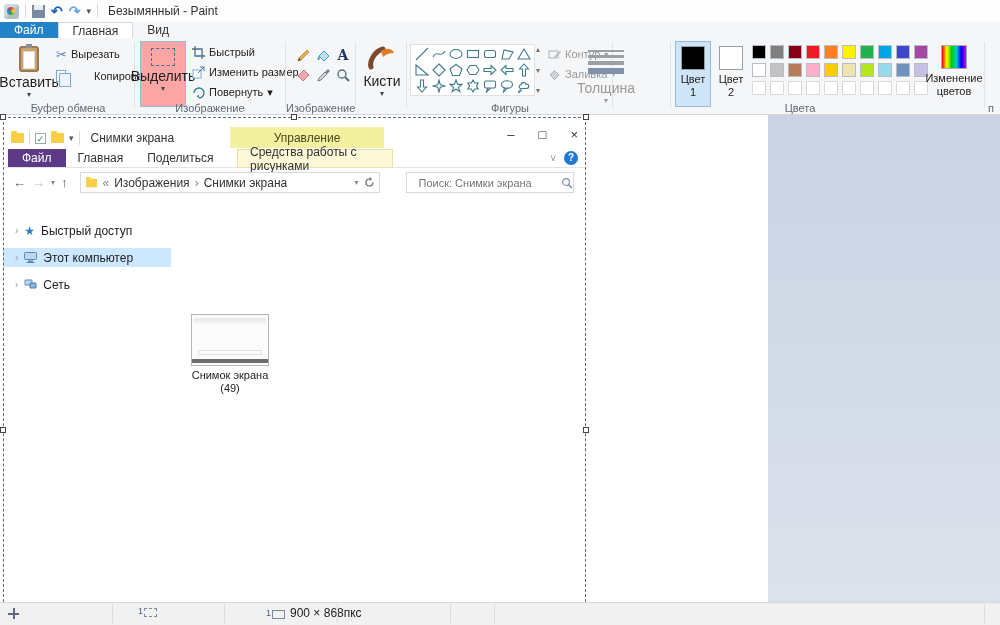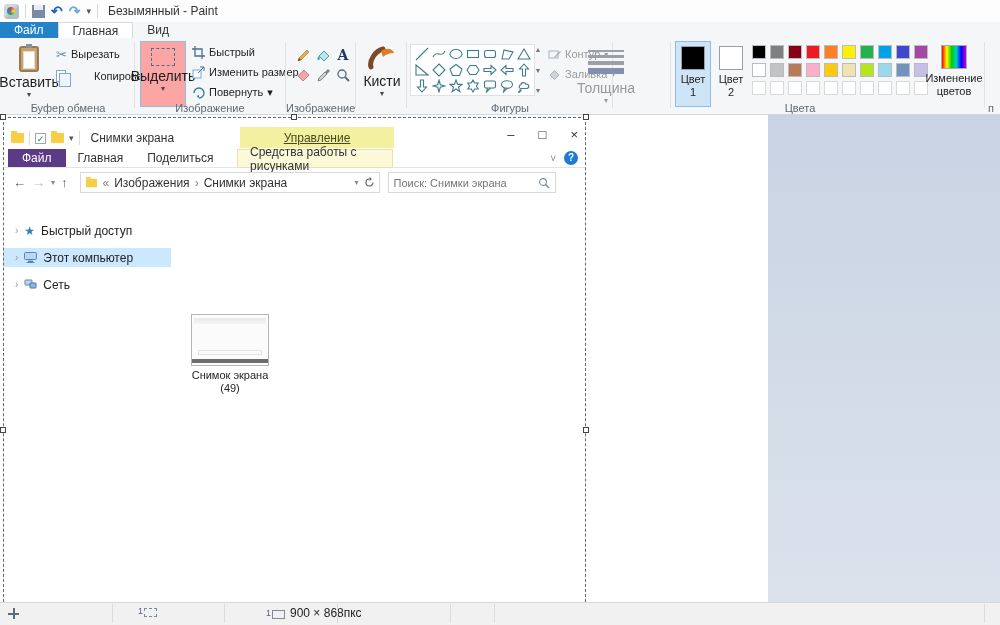--- a/index.html
+++ b/index.html
@@ -67,37 +67,37 @@
   .sel-border { position:absolute; left:3px; top:2px; width:583px; height:485px; border-left:1px dashed #5a6a7a; border-top:1px dashed #5a6a7a; border-right:1px dashed #5a6a7a; }
   .handle { position:absolute; width:6px; height:6px; background:#fff; border:1px solid #444; }
 
   
   .explorer { position:absolute; left:3px; top:2px; width:583px; height:485px; background:#fff; overflow:hidden; }
   .ex-titlebar { position:absolute; left:0; top:10px; width:100%; height:22px; display:flex; align-items:center; padding-left:8px; gap:5px; }
   .folder-ic { width:13px; height:10px; background:#f7ce46; border-radius:1px; position:relative; }
   .folder-ic::before { content:""; position:absolute; left:0; top:-2px; width:6px; height:2px; background:#f7ce46; border-radius:1px 1px 0 0; }
   .check-ic { width:11px; height:11px; border:1px solid #9aa; background:#fff; color:#2e7d32; font-size:9px; line-height:11px; text-align:center; }
   .ex-title { margin-left:6px; color:#333; }
-  .manage-tab { position:absolute; left:237px; top:10px; width:154px; height:21px; background:#f3f0a0; color:#4a4a20; display:flex; align-items:center; justify-content:center; font-size:12px;text-decoration:underline; }
+  .manage-tab { position:absolute; left:227px; top:10px; width:154px; height:21px; background:#f3f0a0; color:#4a4a20; display:flex; align-items:center; justify-content:center; font-size:12px; }
   .winbtns { position:absolute; right:8px; top:10px; display:flex; gap:24px; color:#333; font-size:13px; }
   .ex-tabrow { position:absolute; left:0; top:32px; width:100%; height:19px; display:flex; align-items:stretch; font-size:12px; border-bottom:1px solid #e4e4e4; }
   .ex-tab { padding:0 12px; display:flex; align-items:center; color:#333; }
   .ex-tab.file { background:#5d3a86; color:#fff; margin-left:5px; padding:0 14px; }
   .ex-tab.tool { position:absolute; left:234px; top:0; width:156px; height:19px; background:#fdf9d8; border:1px solid #e8e2ac; justify-content:center; display:flex; align-items:center; }
   .ex-chev { position:absolute; right:30px; top:36px; color:#888; font-size:10px; }
   .help-ic { position:absolute; right:8px; top:34px; width:14px; height:14px; border-radius:50%; background:#1e7ad4; color:#fff; font-size:10px; line-height:14px; text-align:center; font-weight:bold; }
   .ex-nav { position:absolute; left:0; top:52px; width:100%; height:27px; display:flex; align-items:center; padding-left:10px; gap:6px; }
   .nav-ic { font-size:13px; color:#555; }
   .nav-ic.dis { color:#bbb; }
   .nav-drop { font-size:8px; color:#888; }
   .addr { width:300px; height:21px; border:1px solid #d9d9d9; background:#fff; display:flex; align-items:center; padding:0 4px; gap:5px; margin-left:6px; }
   .addr .crumb { color:#333; }
   .addr .dim { color:#888; }
   .addr .spacer { flex:1; }
-  .searchbox { width:168px; height:21px; border:1px solid #d9d9d9; background:#fff; display:flex; align-items:center; padding:0 5px; margin-left:2px; }
+  .searchbox { width:168px; height:21px; border:1px solid #d9d9d9; background:#fff; display:flex; align-items:center; padding:0 12px; margin-left:20px; }
   .searchbox input { flex:1; border:none; outline:none; font-size:11px; color:#888; font-family:"Liberation Sans",sans-serif; background:transparent; }
   .ex-body { position:absolute; left:0; top:79px; width:100%; bottom:0; }
   .side-item { position:absolute; left:0; width:168px; height:19px; display:flex; align-items:center; gap:6px; padding-left:12px; font-size:12px; color:#222; }
   .side-item.selected { background:#cce8ff; }
   .side-chev { color:#999; font-size:10px; }
   .star-ic { color:#2f7cc3; font-size:12px; }
   .file-item { position:absolute; left:186px; top:118px; width:82px; text-align:center; }
   .thumb { width:78px; height:52px; border:1px solid #b5b5b5; background:#fbfbfb; margin:0 auto; position:relative; }
   .thumb::before { content:""; position:absolute; left:2px; top:3px; right:2px; height:6px; background:linear-gradient(180deg,#e8e8e8,#f5f5f5); }
   .thumb::after { content:""; position:absolute; left:0px; bottom:2px; right:0px; height:4px; background:#6d6d6d; }

